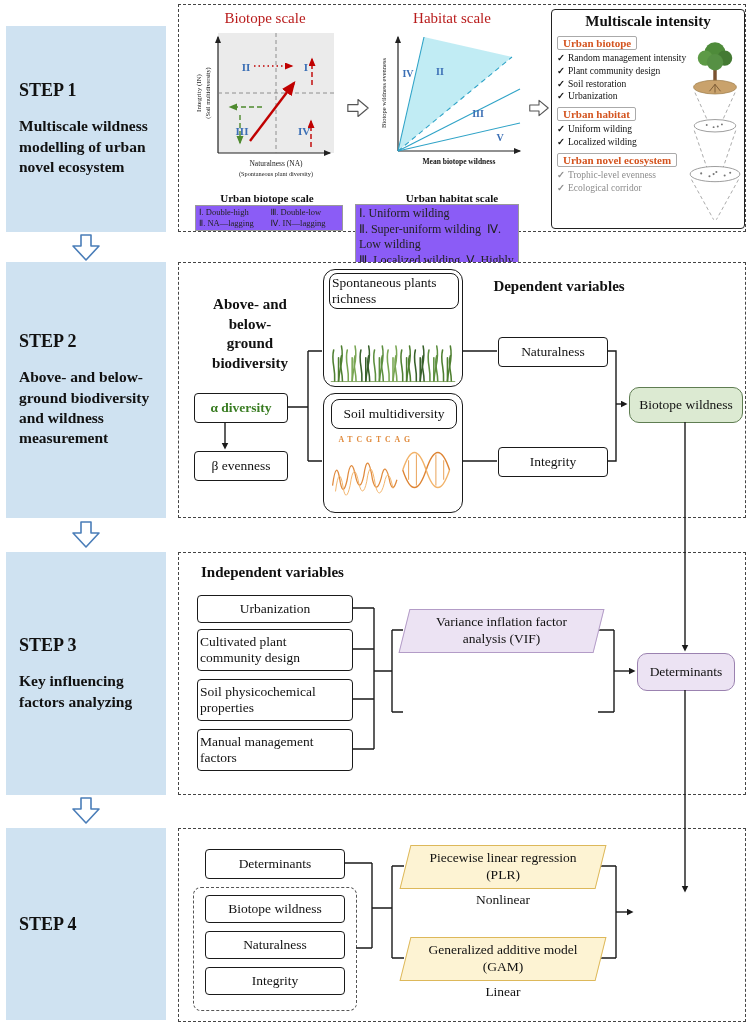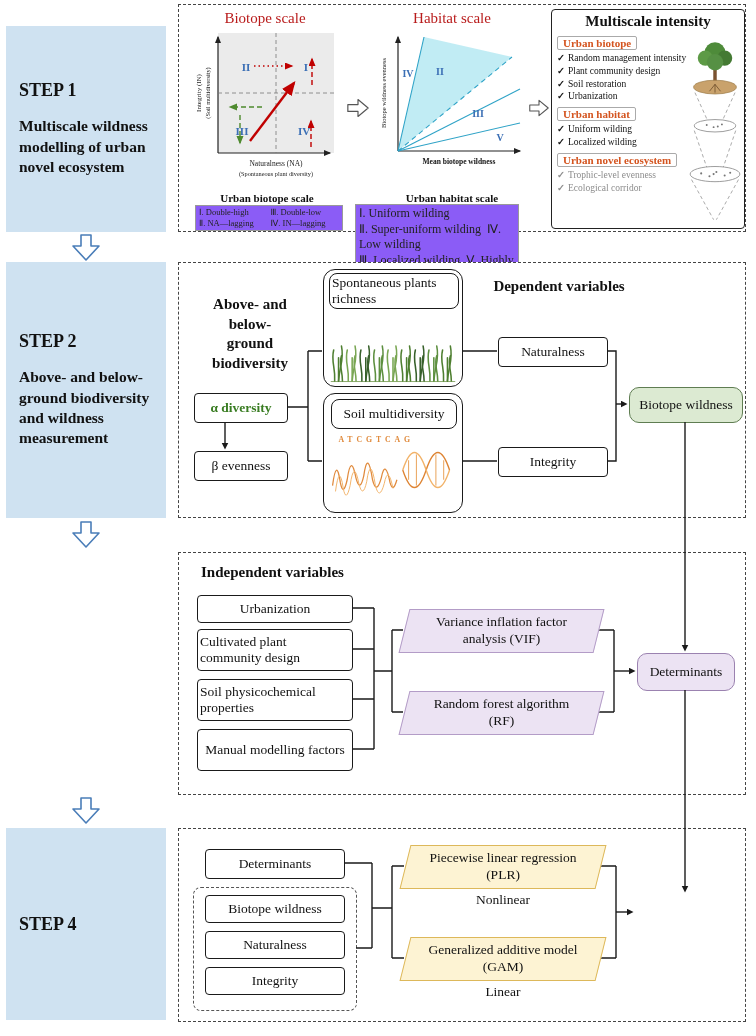--- a/index.html
+++ b/index.html
@@ -49,20 +49,24 @@
   </svg>
 
   <div class="step-box" style="top:262px;height:256px">
     <div class="step-title">STEP 2</div>
     <div class="step-desc">Above- and below-ground biodiversity and wildness measurement</div>
   </div>
   <svg class="abs" style="left:71px;top:521px" width="30" height="27" viewBox="0 0 30 27">
     <polygon points="10,1 20,1 20,12 28,12 15,26 2,12 10,12" fill="#fff" stroke="#4a7db8" stroke-width="1.6" stroke-linejoin="round"></polygon>
   </svg>
 
+  <div class="step-box" style="top:552px;height:243px">
+    <div class="step-title">STEP 3</div>
+    <div class="step-desc">Key influencing factors analyzing</div>
+  </div>
   <svg class="abs" style="left:71px;top:797px" width="30" height="27" viewBox="0 0 30 27">
     <polygon points="10,1 20,1 20,12 28,12 15,26 2,12 10,12" fill="#fff" stroke="#4a7db8" stroke-width="1.6" stroke-linejoin="round"></polygon>
   </svg>
 
   <div class="step-box" style="top:828px;height:192px">
     <div class="step-title">STEP 4</div>
   </div>
 
   <div class="panel" style="top:4px;height:228px">
 
@@ -311,27 +315,24 @@
 
     <div class="result green" style="left:450px;top:124px;width:114px;height:36px">Biotope wildness</div>
   </div>
 
   <div class="panel" style="top:552px;height:243px">
     <div class="heading-bold" style="left:22px;top:10px;width:200px;text-align:left">Independent variables</div>
 
     <div class="wbox" style="left:18px;top:42px;width:156px;height:28px">Urbanization</div>
     <div class="wbox" style="left:18px;top:76px;width:156px;height:42px">Cultivated plant community design</div>
     <div class="wbox" style="left:18px;top:126px;width:156px;height:42px">Soil physicochemical properties</div>
-    <div class="wbox" style="left:18px;top:176px;width:156px;height:42px">Manual modelling factors</div>
+    <div class="wbox" style="left:18px;top:176px;width:156px;height:42px">Manual management factors</div>
 
     <div class="skew purple" style="left:225px;top:56px;width:195px;height:44px">
         <span>Variance inflation factor analysis (VIF)</span>
-      </div>
-    <div class="skew purple" style="left:225px;top:138px;width:195px;height:44px">
-        <span>Random forest algorithm (RF)</span>
       </div>
 
     <div class="result purple" style="left:458px;top:100px;width:98px;height:38px">Determinants</div>
   </div>
 
   <div class="panel" style="top:828px;height:194px">
     <div class="wbox" style="left:26px;top:20px;width:140px;height:30px">Determinants</div>
 
     <div class="dashed-group" style="left:14px;top:58px;width:164px;height:124px"></div>
     <div class="wbox" style="left:26px;top:66px;width:140px;height:28px">Biotope wildness</div>

